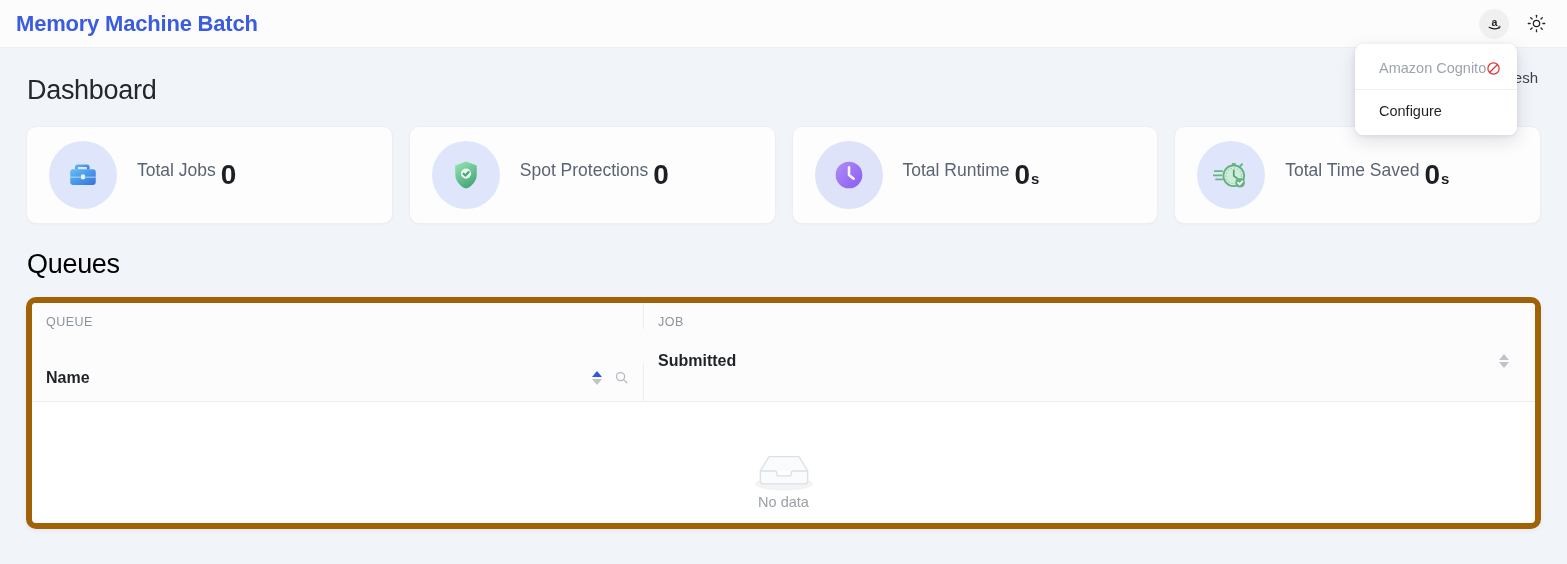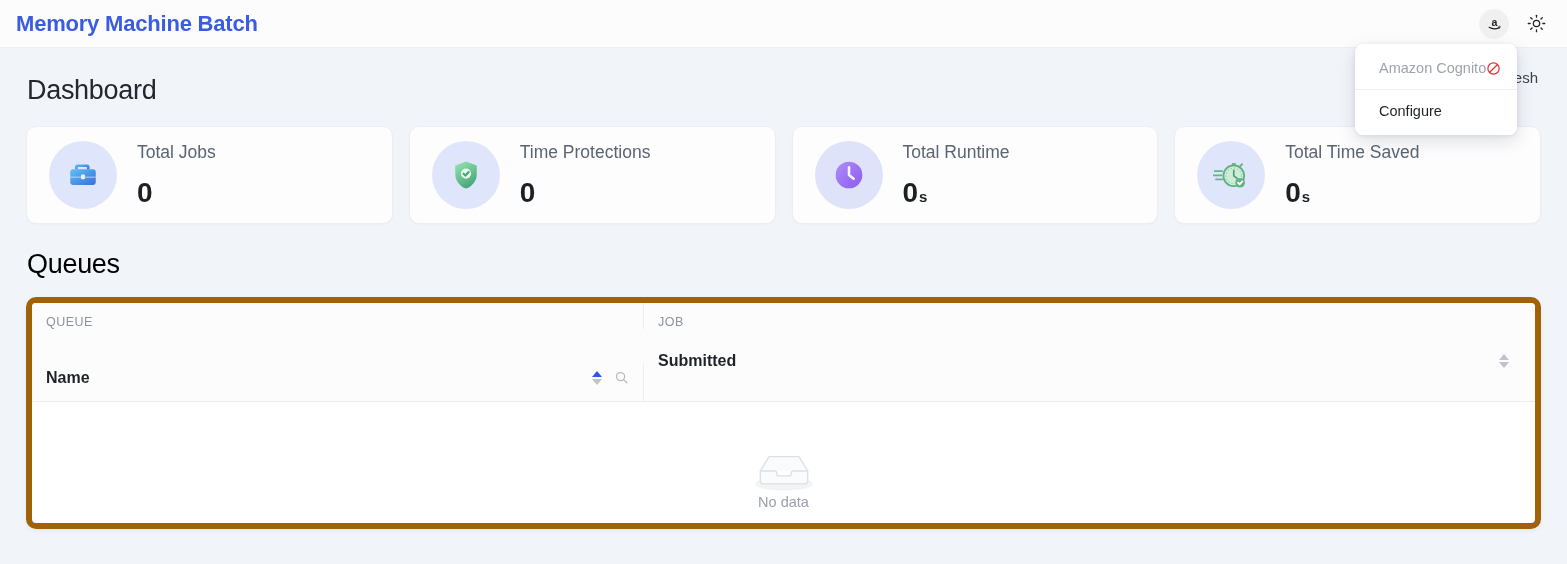--- a/index.html
+++ b/index.html
@@ -159,21 +159,21 @@
     height: 68px;
     border-radius: 50%;
     background: #dfe6fb;
     display: flex;
     align-items: center;
     justify-content: center;
     flex: 0 0 68px;
   }
   .stat-icon-wrap.lavender { background: #dfe3fa; }
 
-  .stat-texts { display: flex; flex-direction: column; gap: 15px; }
+  .stat-texts { display: flex; flex-direction: row; gap: 5px; }
 
   .stat-label {
     font-size: 17.5px;
     color: #5b6472;
     font-weight: 400;
     line-height: 1.2;
   }
 
   .stat-value {
     font-size: 28px;
@@ -355,21 +355,21 @@
               <stop offset="0%" stop-color="#9ae6b4"></stop>
               <stop offset="100%" stop-color="#49a87a"></stop>
             </linearGradient>
           </defs>
           <path d="M12 2.4l7.6 2.9v6.1c0 4.6-3.2 8.6-7.6 10.2-4.4-1.6-7.6-5.6-7.6-10.2V5.3z" fill="url(#gShield)"></path>
           <circle cx="12" cy="11" r="3.6" fill="#f1fbf5" opacity="0.92"></circle>
           <path d="M10.3 11.1l1.3 1.3 2.3-2.5" stroke="#45a777" stroke-width="1.5" fill="none" stroke-linecap="round" stroke-linejoin="round"></path>
         </svg>
       </div>
       <div class="stat-texts">
-        <div class="stat-label">Time Protections</div>
+        <div class="stat-label">Spot Protections</div>
         <div class="stat-value">
           <span>0</span>
           <span class="stat-unit"></span>
         </div>
       </div>
     </div>
 
     <div class="stat-card">
       <div class="stat-icon-wrap lavender">
         <svg width="34" height="34" viewBox="0 0 24 24">

